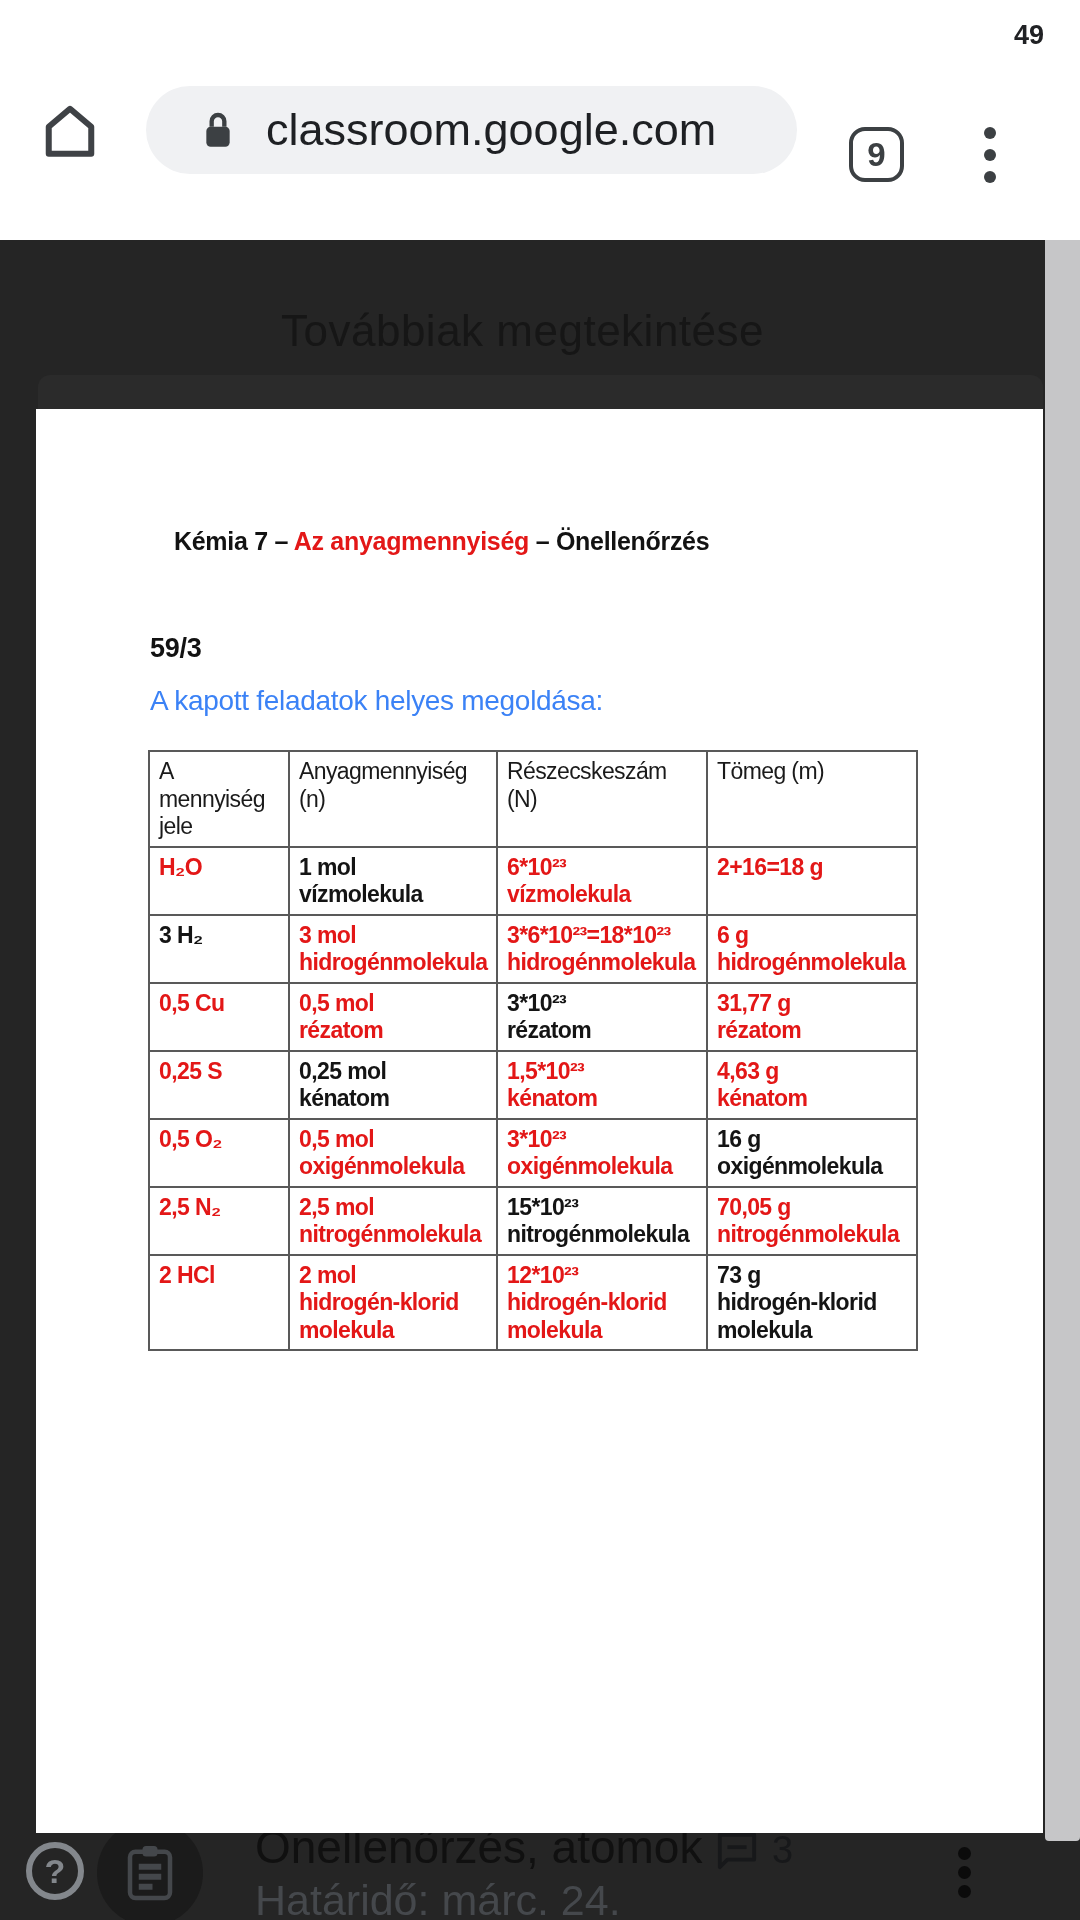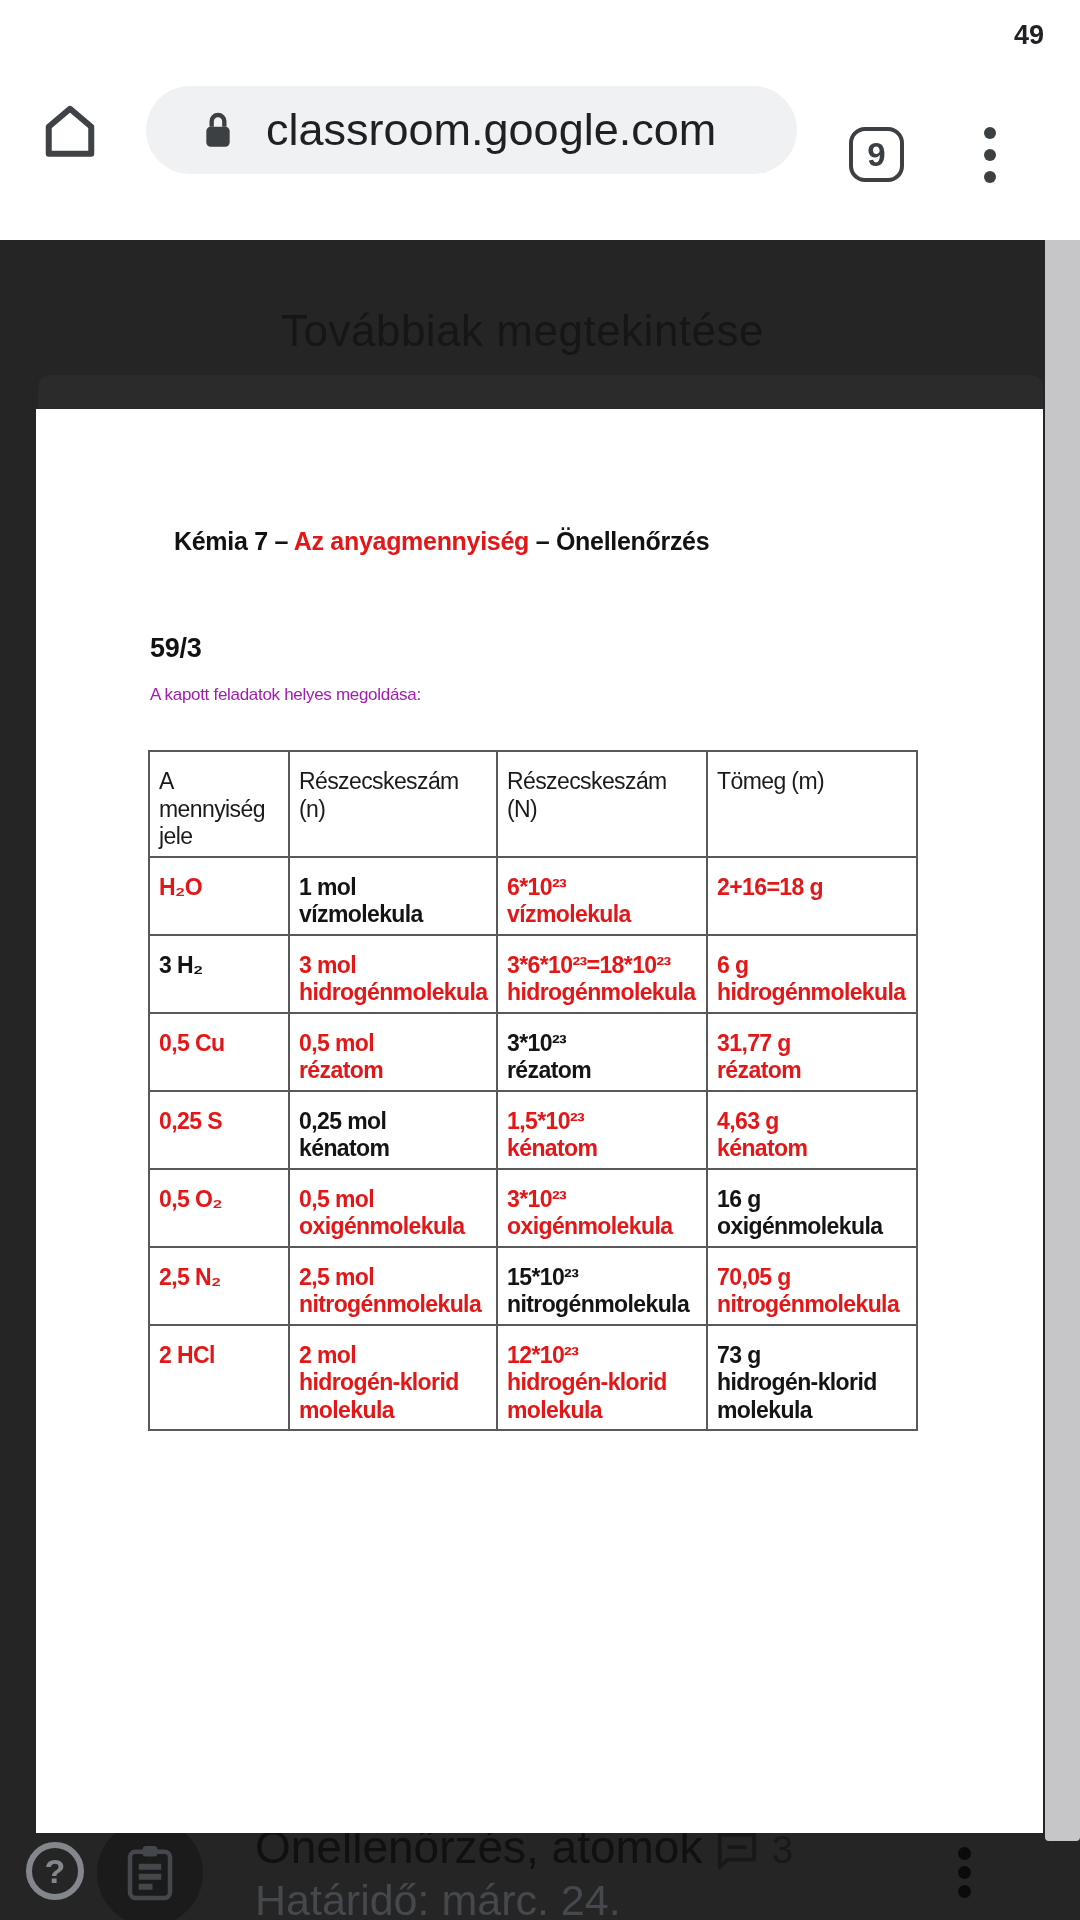--- a/index.html
+++ b/index.html
@@ -71,27 +71,27 @@
   .bg-kebab b{background:#0b0b0b;width:13px;height:13px;}
   .bg-kebab b:nth-child(1){top:0;} .bg-kebab b:nth-child(2){top:19px;} .bg-kebab b:nth-child(3){top:38px;}
   
   .sheet{
     position:absolute;left:36px;top:169px;width:1007px;height:1424px;background:#ffffff;z-index:5;
     color:#111;letter-spacing:-.3px;
   }
   .doc-title{position:absolute;left:114px;top:118px;font-size:25px;font-weight:700;color:#121212;white-space:nowrap;margin-left:24px;}
   .doc-title .hl{color:var(--red);}
   .doc-num{position:absolute;left:114px;top:224px;font-size:27px;font-weight:700;color:#121212;}
-  .doc-intro{position:absolute;left:114px;top:276px;font-size:17px;font-weight:400;color:#a21caf;}
+  .doc-intro{position:absolute;left:114px;top:276px;font-size:28px;font-weight:400;color:#3b82f6;}
   .doc-table{
     position:absolute;left:112px;top:341px;border-collapse:collapse;table-layout:fixed;width:768px;
   }
   .doc-table th,.doc-table td{
     border:2px solid #595959;vertical-align:top;text-align:left;
-    padding:16px 9px 5px;white-space:pre-line;font-size:23px;line-height:27.5px;letter-spacing:-.6px;
+    padding:6px 9px 5px;white-space:pre-line;font-size:23px;line-height:27.5px;letter-spacing:-.6px;
     overflow:hidden;
   }
   .doc-table th{font-weight:400;color:#1a1a1a;}
   .doc-table td{font-weight:700;}
   .doc-table td.red{color:var(--red);border-radius:14px;}
   .doc-table td.blk{color:#141414;}
   
   .scrollbar{position:absolute;left:1045px;top:0;width:35px;height:1601px;background:#c6c6c8;border-radius:0 0 4px 4px;z-index:6;}
 </style>
 </head>
@@ -218,21 +218,21 @@
         <colgroup>
             <col style="width: 140px;">
             <col style="width: 208px;">
             <col style="width: 210px;">
             <col style="width: 210px;">
           </colgroup>
         <thead>
             <tr>
               <th>A mennyiség
 jele</th>
-              <th>Részecskeszám
+              <th>Anyagmennyiség
 (n)</th>
               <th>Részecskeszám (N)</th>
               <th>Tömeg (m)</th>
             </tr>
           </thead>
         <tbody>
             <tr>
               <td class="red">H₂O</td>
               <td class="blk">1 mol
 vízmolekula</td>

